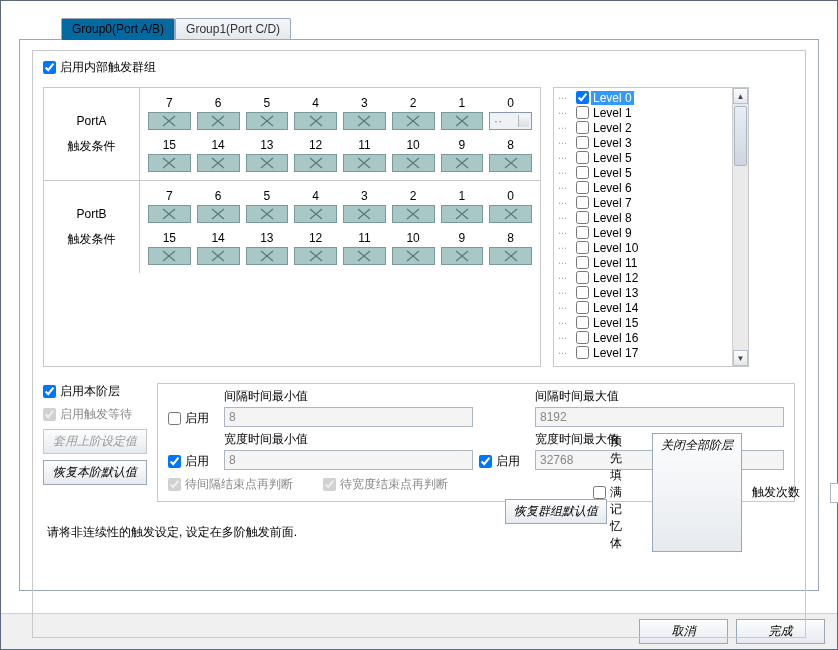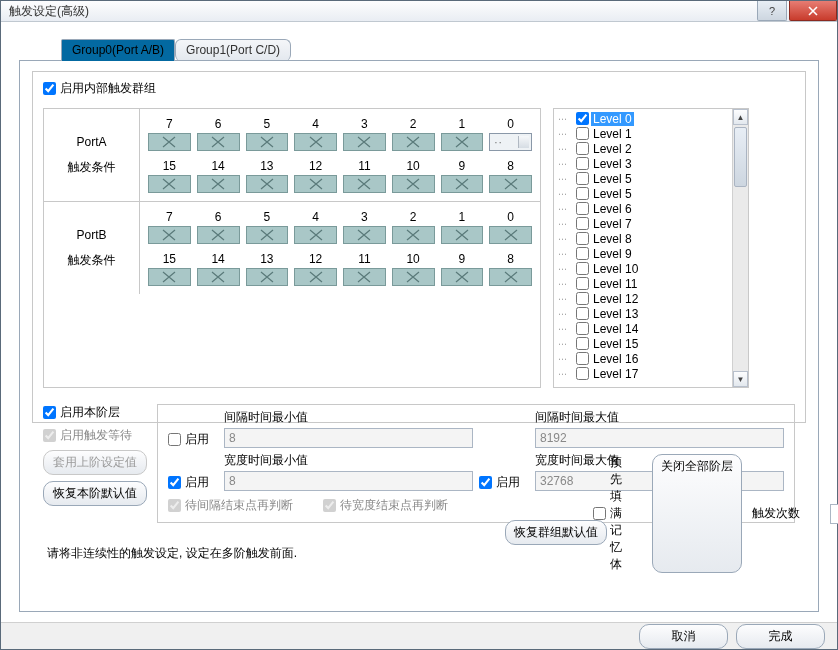--- a/index.html
+++ b/index.html
@@ -77,36 +77,35 @@
     border-radius: 2px 2px 0 0;
     margin-right: 0;
   }
   .tab.active {
     background: #0369a1;
     z-index: 2;
   }
   .tab.inactive {
     background: linear-gradient(to bottom,#f4f6f9,#e3e8ee);
     color: #333;
-    border-radius: 6px;
   }
 
   .tabpage {
     border: 1px solid #9aa8b8;
     background: #fff;
     padding: 10px 8px 10px 8px;
     height: 552px;
     position: relative;
   }
 
   .inner-frame {
     border: 1px solid #c8c8c8;
     margin: 0 4px 0 4px;
     padding: 8px 10px 12px 10px;
-    height: 352px;
+    height: 588px;
     position: relative;
   }
 
   label.cb {
     display: inline-flex;
     align-items: center;
     gap: 4px;
     cursor: default;
   }
   input[type=checkbox] {
@@ -240,26 +239,27 @@
   }
   .lower-left {
     width: 104px;
     display: flex; flex-direction: column; gap: 6px;
   }
   .lower-left .cb.disabled,
   .lower-left .cb.disabled span { color:#888; }
   .btn {
     background: linear-gradient(to bottom,#fdfdfe,#e6eaef);
     border: 1px solid #9aa8b8;
-    border-radius: 10px;
+    border-radius: 0;
     padding: 3px 8px;
     font-size: 12px;
     cursor: default;
     white-space: nowrap;
     text-align: center;
+    font-style: italic;
   }
   .btn.disabled { color:#9a9a9a; border-color:#c8c8c8; }
   .lower-mid {
     border: 1px solid #c8c8c8;
     flex: 1;
     padding: 4px 10px 8px 10px;
     width: 390px;
   }
   .field-row {
     display: grid;
@@ -330,31 +330,20 @@
     justify-content:flex-end;
     gap: 8px;
     padding: 0 12px;
   }
   .footer .btn { width: 89px; padding: 3px 0; }
 </style>
 </head>
 <body>
 
 <div class="window">
-  <div class="titlebar">
-    <span class="titlebar-title">触发设定(高级)</span>
-    <div class="titlebar-buttons">
-      <div class="tb-btn tb-help">?</div>
-      <div class="tb-btn tb-close">
-        <svg width="12" height="10" viewBox="0 0 12 10">
-            <path d="M2 1 L10 9 M10 1 L2 9" stroke="#fff" stroke-width="1.6"></path>
-          </svg>
-      </div>
-    </div>
-  </div>
 
   <div class="client">
 
     <div class="tabs">
       <div class="tab active">Group0(Port A/B)</div>
       <div class="tab inactive">Group1(Port C/D)</div>
     </div>
 
     <div class="tabpage">
       <div class="inner-frame">

